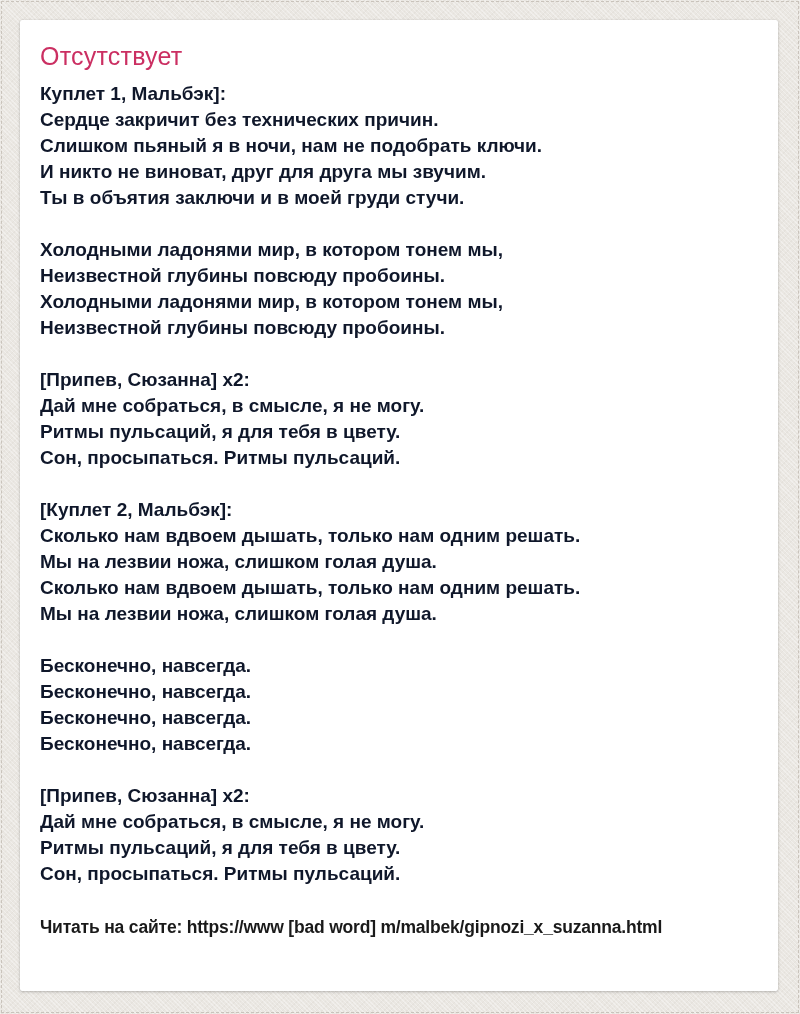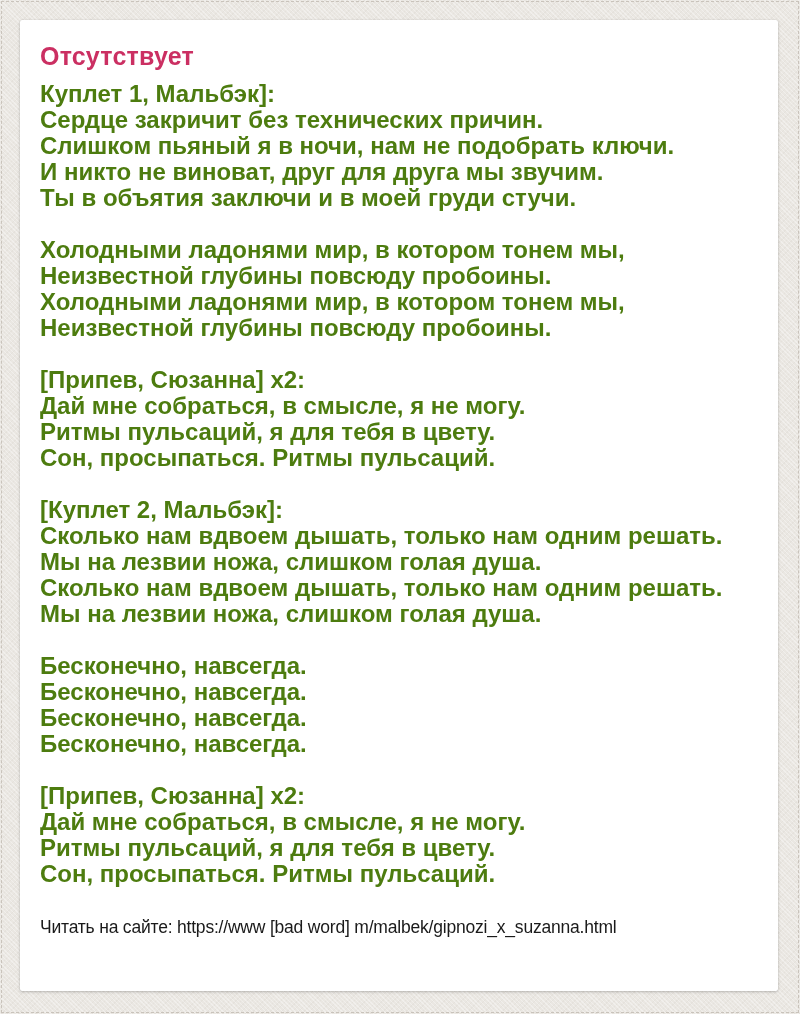--- a/index.html
+++ b/index.html
@@ -32,50 +32,50 @@
     box-sizing: border-box;
     background: #ffffff;
     border-radius: 2px;
     box-shadow: 0 1px 3px rgba(0,0,0,0.22), 0 0 1px rgba(0,0,0,0.18);
     padding: 22px 20px 28px 20px;
   }
   .song-title {
     margin: 0;
     font-size: 25px;
     line-height: 29px;
-    font-weight: bold;
+    font-weight: normal;
     color: #cb2f62;
     letter-spacing: 0.2px;
   }
   .artist-line {
     margin: 2px 0 0 0;
     font-size: 17px;
     line-height: 22px;
     color: #222222;
     padding-bottom: 7px;
     border-bottom: 1px dashed #a5aab3;
   }
   .artist-link {
     color: #4aa6b5;
     text-decoration: none;
     cursor: pointer;
   }
   .lyrics {
     margin-top: 10px;
-    font-size: 24px;
+    font-size: 19px;
     line-height: 26px;
     font-weight: bold;
-    color: #4d7c0f;
+    color: #0f172a;
     white-space: pre-line;
   }
   .footer-note {
     margin-top: 29px;
     font-size: 17.5px;
     line-height: 22px;
-    font-weight: normal;
+    font-weight: bold;
     color: #1a1a1a;
     letter-spacing: -0.2px;
   }
 </style>
 </head>
 <body>
 
 <div class="page-frame"></div>
 
 <div class="card">

